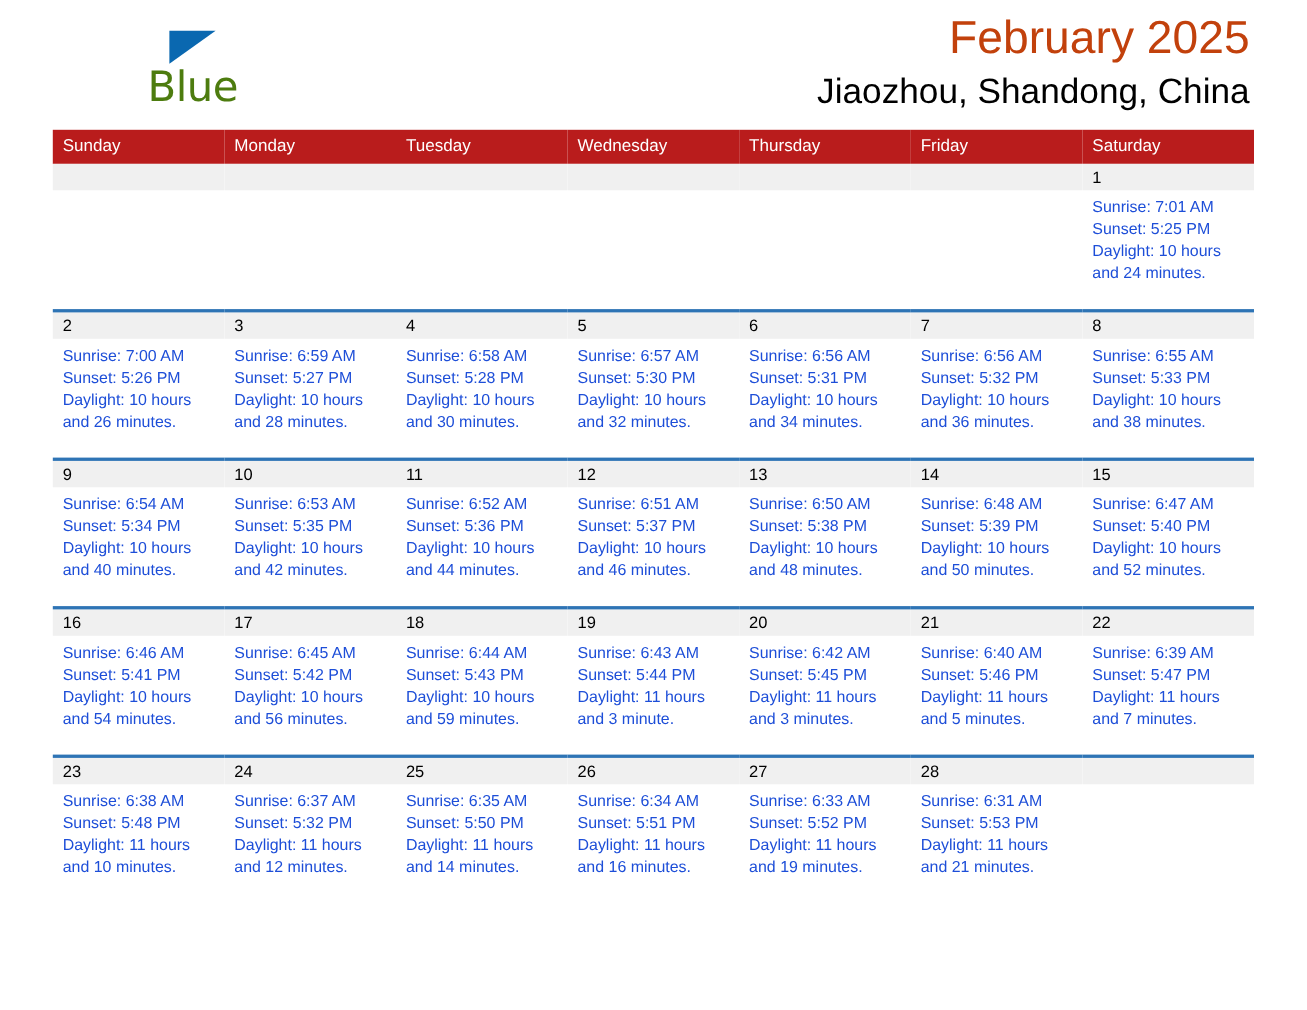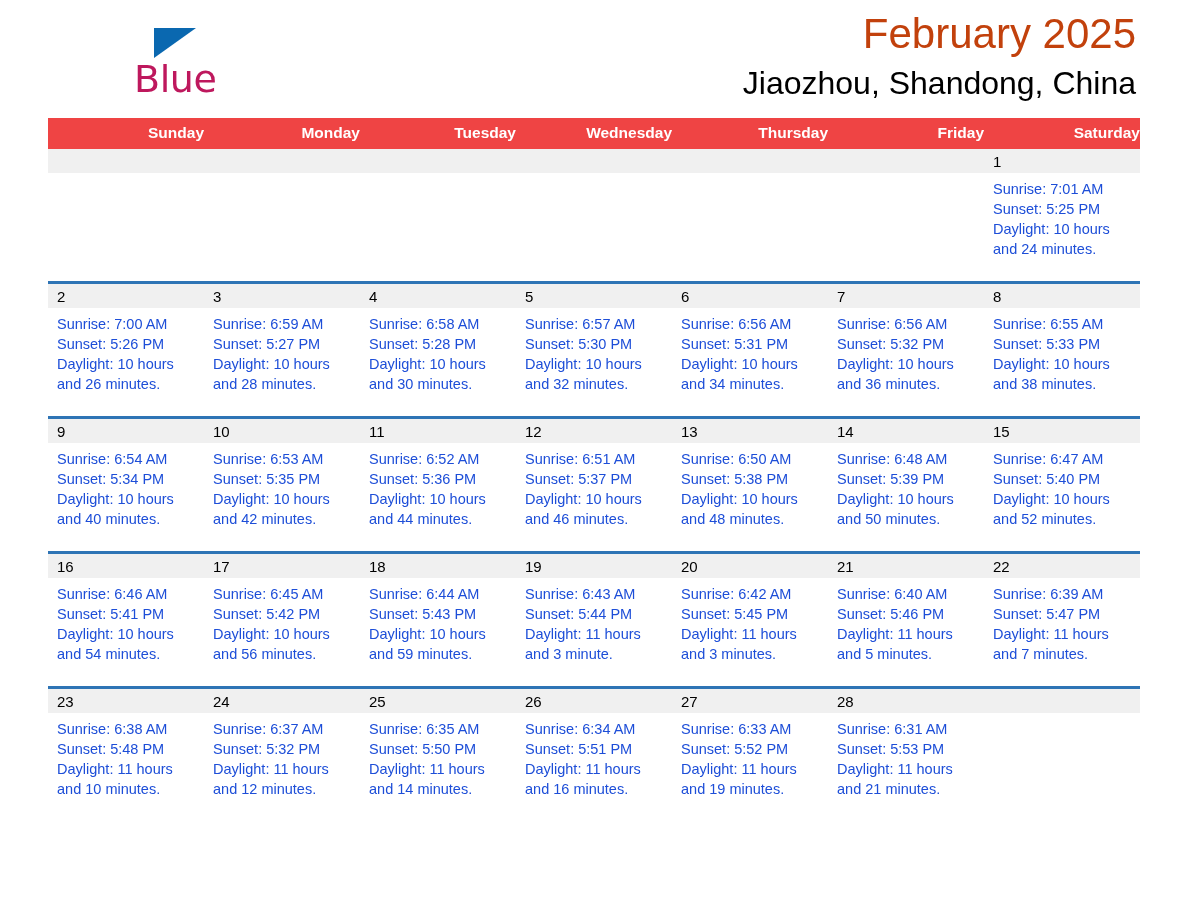--- a/index.html
+++ b/index.html
@@ -54,21 +54,21 @@
     border-left: 42px solid #0a68b0;
     border-bottom: 30px solid transparent;
   }
   .brand-blue {
     position: absolute;
     left: 76px;
     top: 44px;
     font-size: 38px;
     line-height: 42px;
     letter-spacing: -0.4px;
-    color: #be185d;
+    color: #4d7c0f;
     font-family: "DejaVu Sans", sans-serif;
     font-weight: 400;
   }
   .title-block {
     position: absolute;
     right: 4px;
     top: 6px;
     text-align: right;
   }
   .cal-title {
@@ -89,25 +89,25 @@
 
   
   .calendar {
     width: 1092px;
     border-collapse: collapse;
     table-layout: fixed;
   }
   .calendar col { width: 156px; }
 
   .dow-row th {
-    background: #ef4444;
+    background: #b91c1c;
     color: #ffffff;
     font-size: 15.5px;
-    font-weight: 700;
-    text-align: right;
+    font-weight: 400;
+    text-align: left;
     padding: 6px 0 7px 9px;
     height: 17px;
     vertical-align: middle;
   }
 
   .week-row td {
     vertical-align: top;
     padding: 0;
     border-top: 3px solid #2e74b5;
     background: #ffffff;

